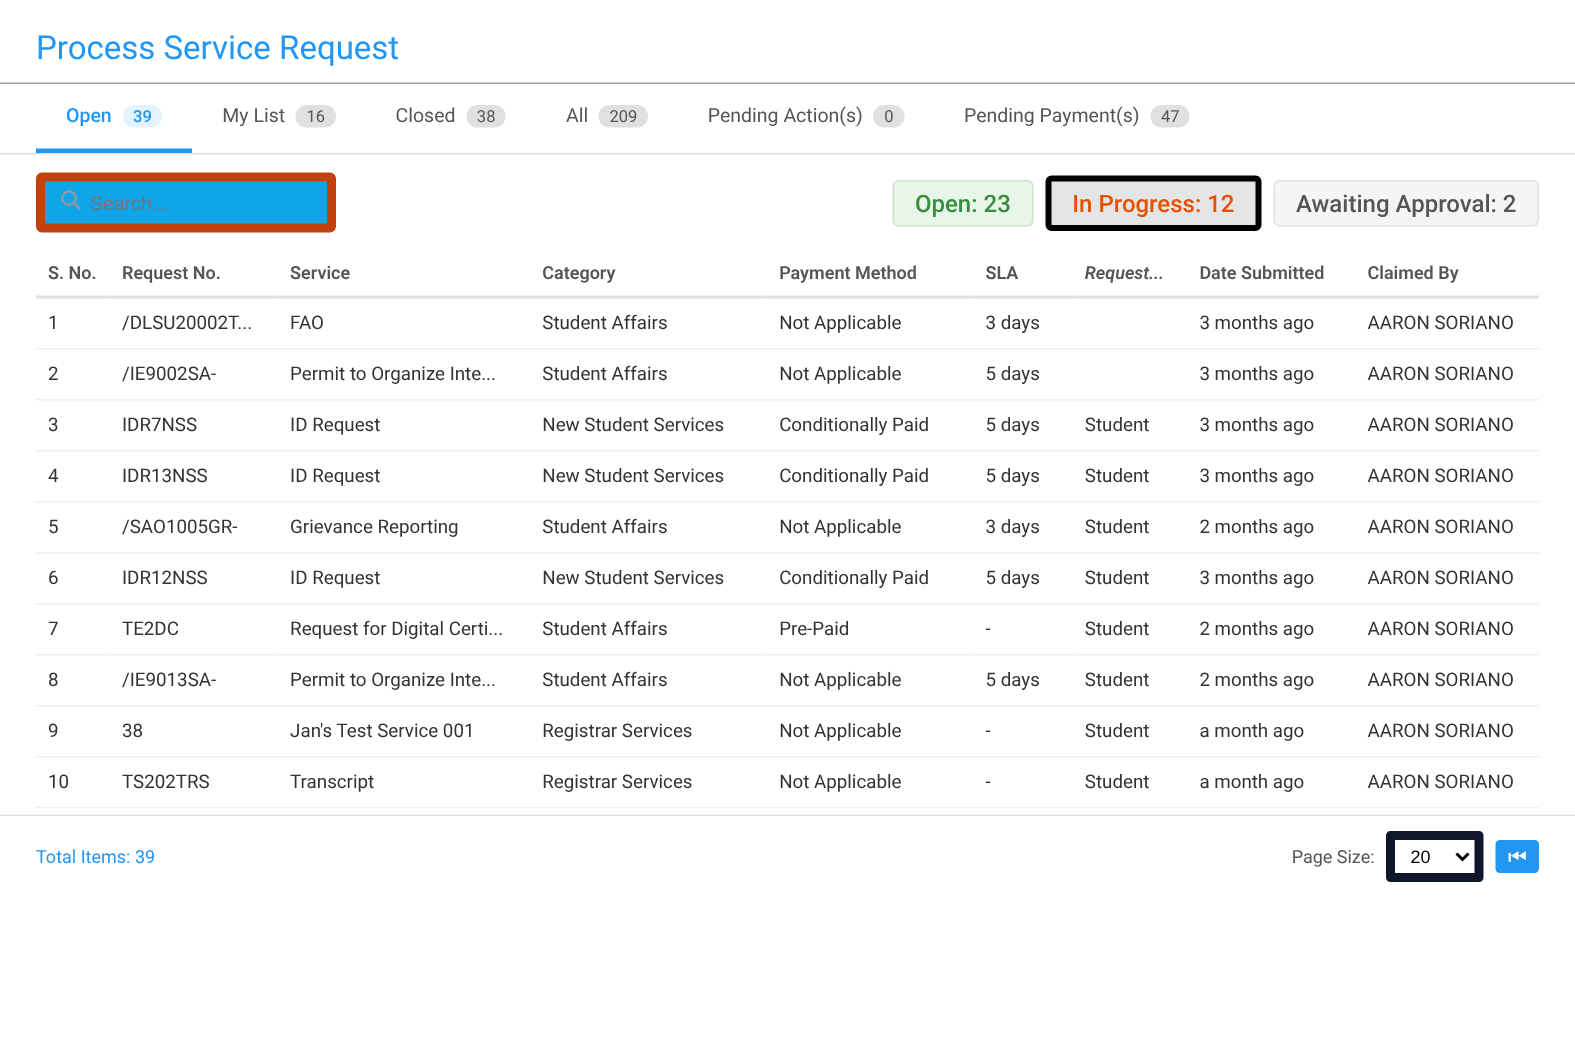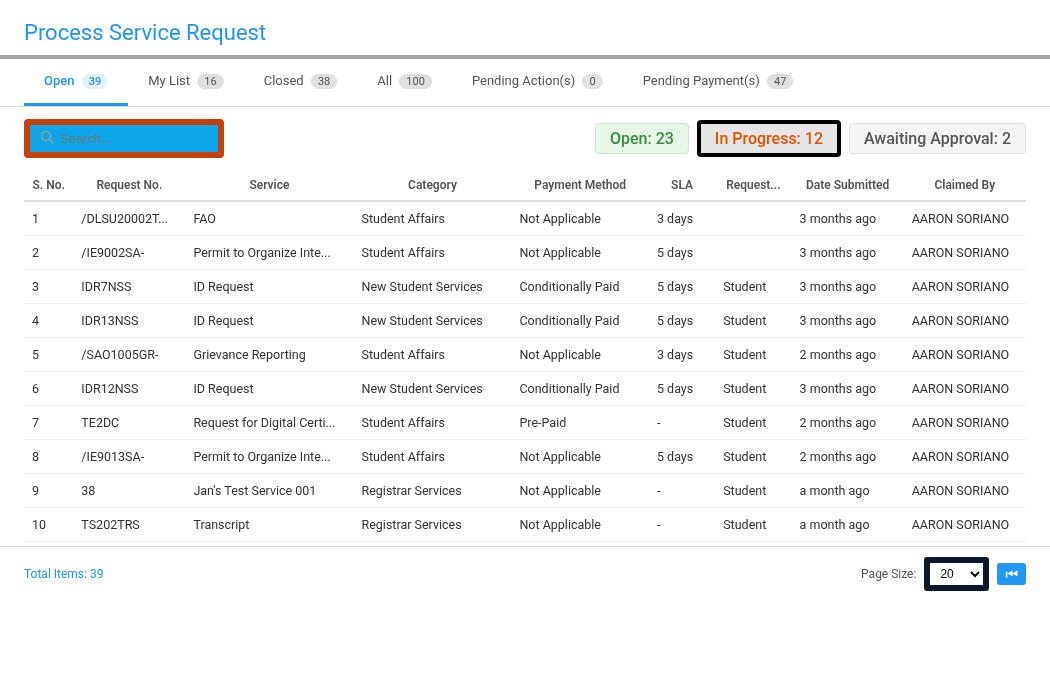--- a/index.html
+++ b/index.html
@@ -6,21 +6,21 @@
     body {
       font-family: -apple-system, BlinkMacSystemFont, "Segoe UI", Roboto, Arial, sans-serif;
       font-size: 13px;
       color: #333;
       background: #fff;
       width: 1050px;
       min-height: 700px;
     }
     .page-header {
       padding: 20px 24px 10px 24px;
-      border-bottom: 4px solid #a3a3a3;
+      border-bottom: 1px solid #a3a3a3;
     }
     .page-title {
       font-size: 22px;
       font-weight: 400;
       color: #2196F3;
     }
     .tabs-bar {
       display: flex;
       align-items: center;
       padding: 0 24px;
@@ -114,21 +114,21 @@
     }
     table {
       width: 100%;
       border-collapse: collapse;
       font-size: 12.5px;
     }
     thead tr {
       border-bottom: 2px solid #e0e0e0;
     }
     th {
-      text-align: center;
+      text-align: left;
       padding: 8px 8px;
       color: #555;
       font-weight: 600;
       font-size: 12px;
       white-space: nowrap;
       margin-top: 35px;
     }
     td {
       padding: 9px 8px;
       color: #333;
@@ -170,21 +170,21 @@
       cursor: pointer;
       font-size: 14px;
       line-height: 1;
     }
     .col-sno { width: 40px; }
     .col-reqno { width: 110px; }
     .col-service { width: 165px; }
     .col-category { width: 155px; }
     .col-payment { width: 135px; }
     .col-sla { width: 65px; }
-    .col-request { width: 75px; }
+    .col-request { width: 75px; font-style: italic; }
     .col-date { width: 110px; }
     .col-claimed { width: 120px; }
   </style>
 </head>
 <body>
 
 <div class="page-header">
   <h1 class="page-title">Process Service Request</h1>
 </div>
 
@@ -196,21 +196,21 @@
   <div class="tab-item">
     <span>My List</span>
     <span class="tab-badge">16</span>
   </div>
   <div class="tab-item">
     <span>Closed</span>
     <span class="tab-badge">38</span>
   </div>
   <div class="tab-item">
     <span>All</span>
-    <span class="tab-badge">100</span>
+    <span class="tab-badge">209</span>
   </div>
   <div class="tab-item">
     <span>Pending Action(s)</span>
     <span class="tab-badge">0</span>
   </div>
   <div class="tab-item">
     <span>Pending Payment(s)</span>
     <span class="tab-badge">47</span>
   </div>
 </div>

